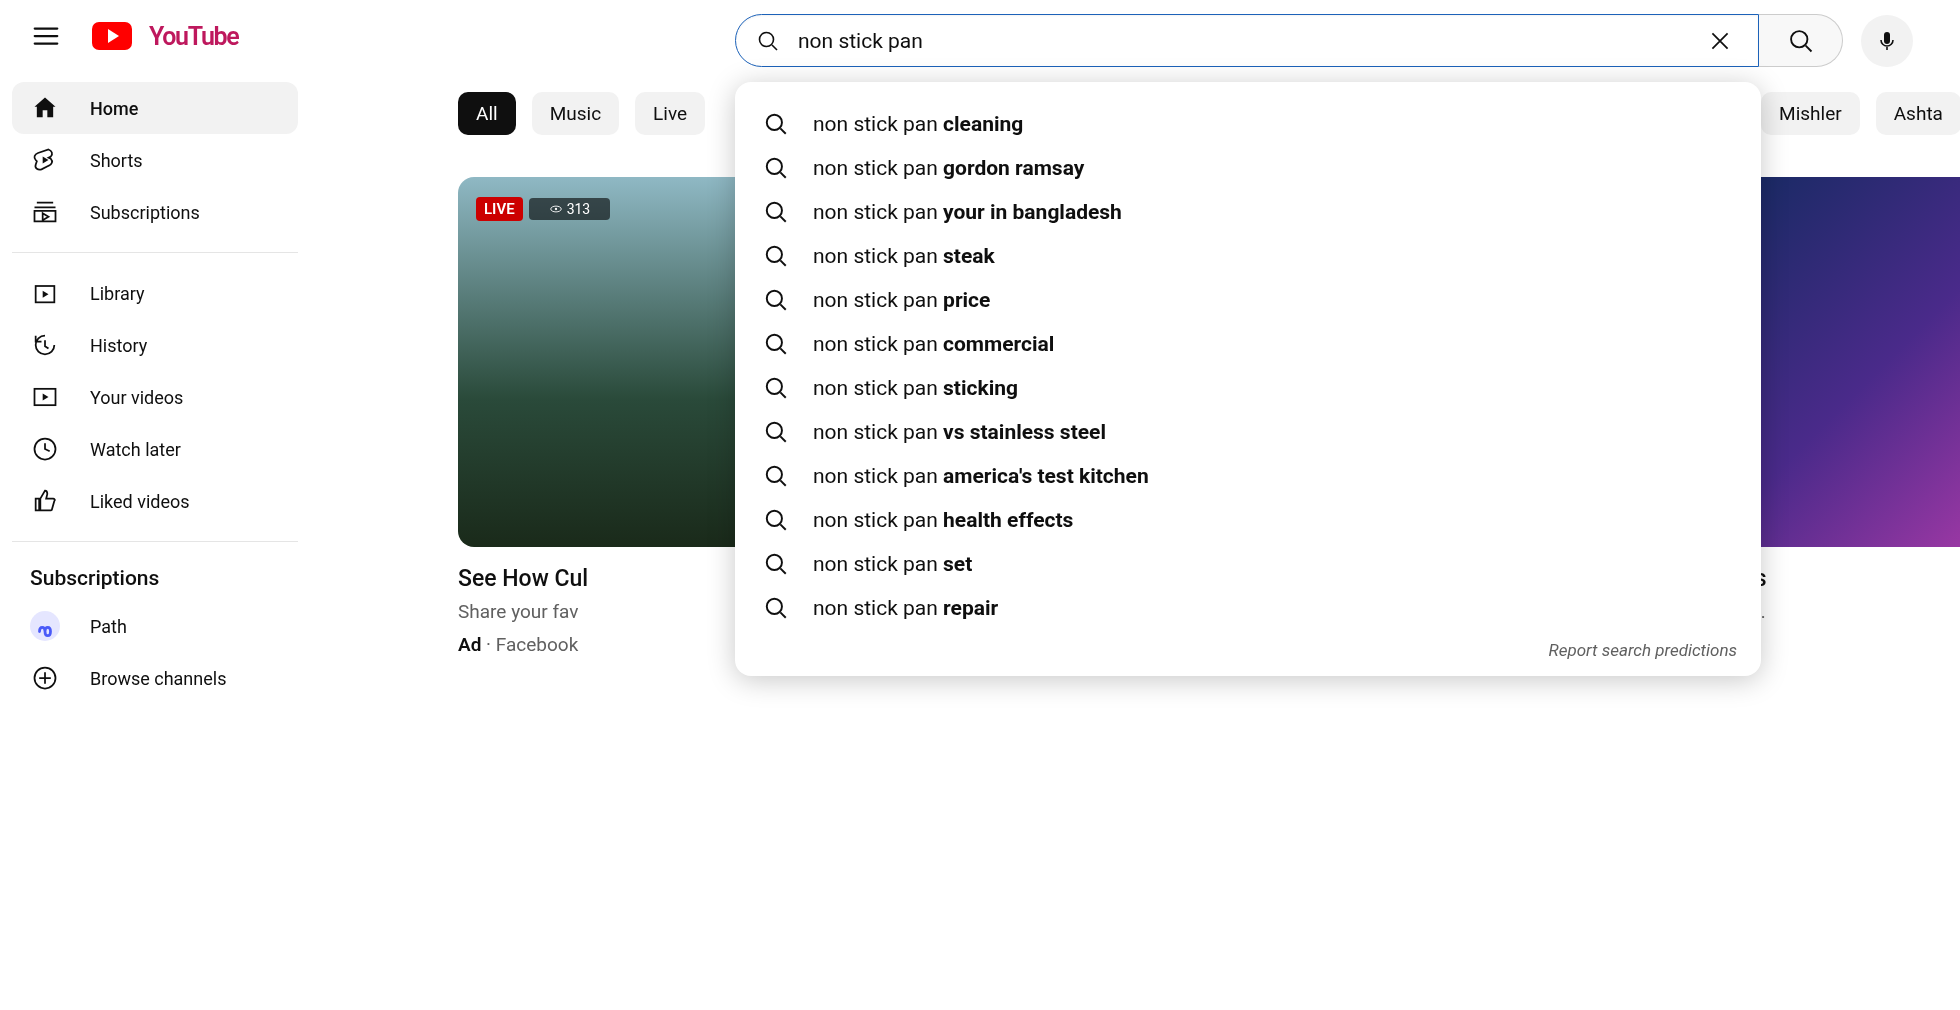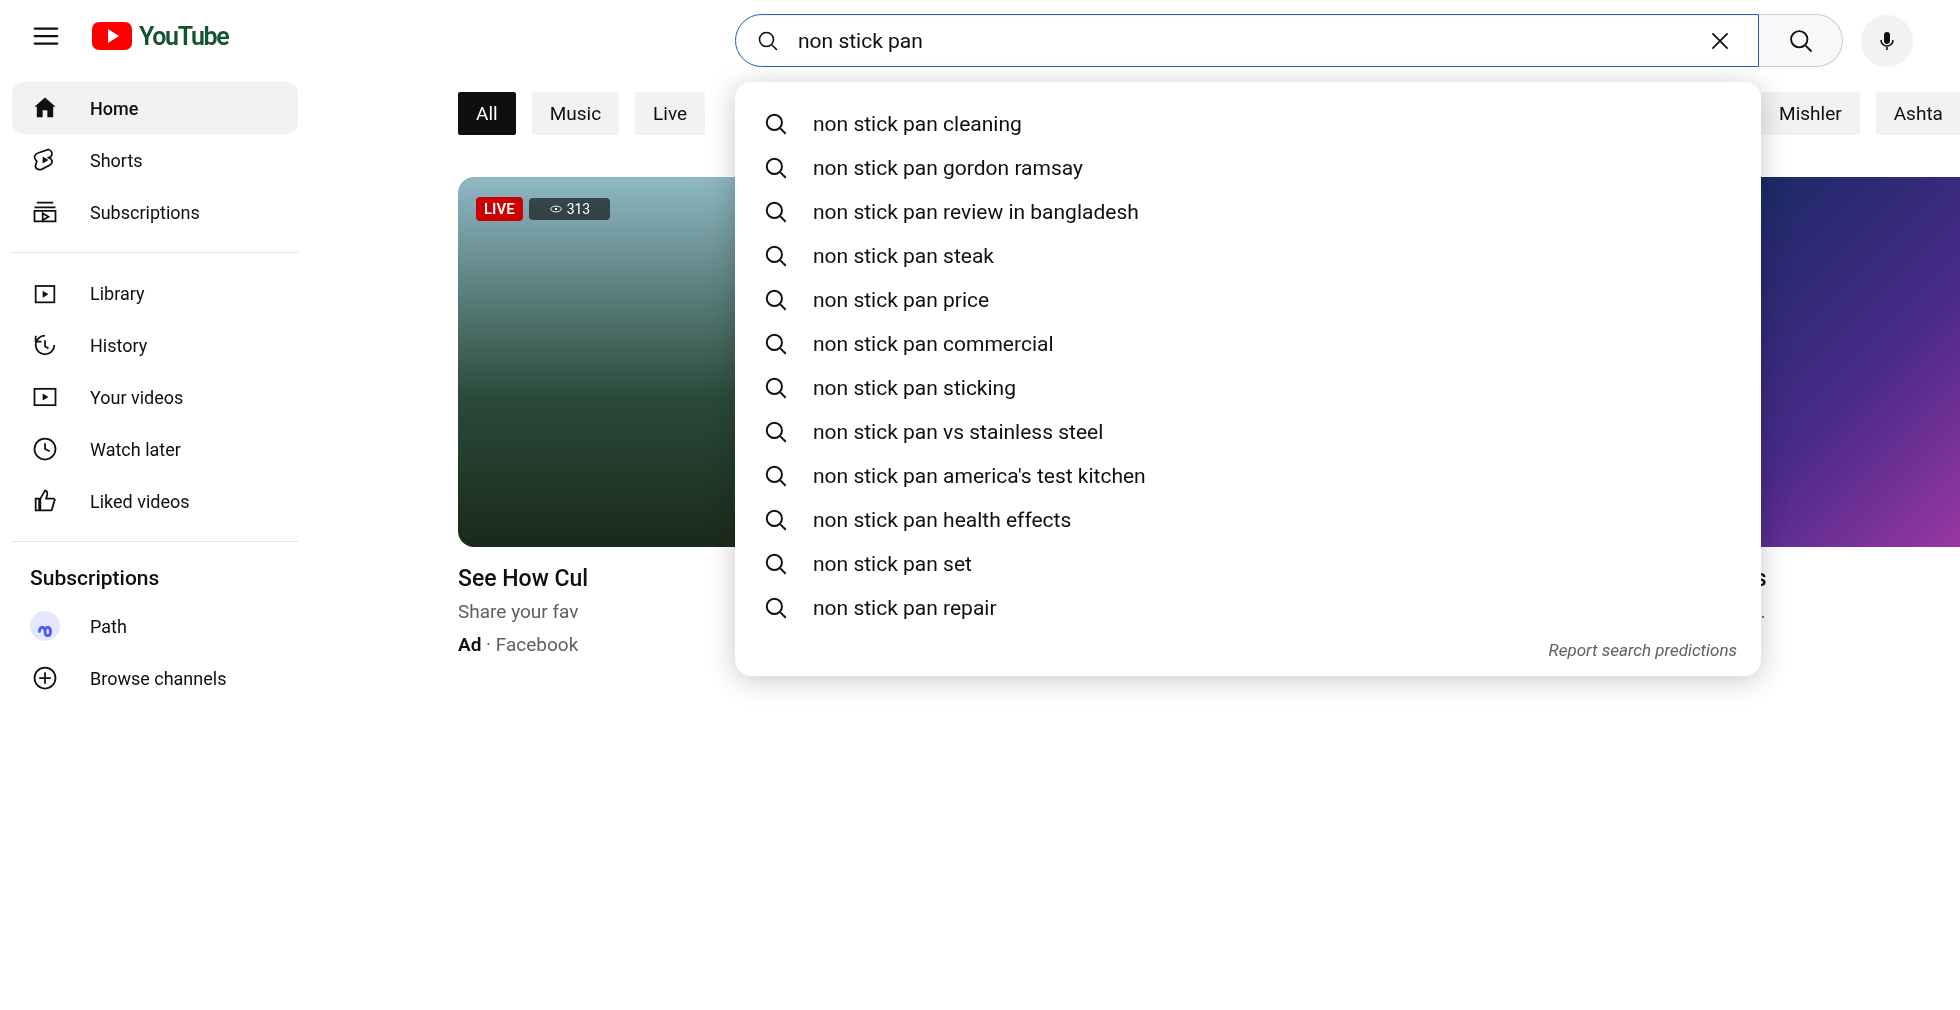--- a/index.html
+++ b/index.html
@@ -5,21 +5,21 @@
 * { margin: 0; padding: 0; box-sizing: border-box; font-family: Roboto, Arial, sans-serif; }
 body { background: #fff; width: 1960px; height: 1010px; overflow: hidden; position: relative; }
 
 
 .header { display: flex; align-items: center; height: 72px; padding: 0 22px; position: relative; }
 .hamburger { width: 48px; height: 48px; display: flex; align-items: center; justify-content: center; cursor: pointer; border-radius: 50%; }
 .hamburger svg { width: 30px; height: 30px; }
 .logo { display: flex; align-items: center; margin-left: 22px; cursor: pointer; }
 .logo-mark { width: 40px; height: 28px; background: #ff0000; border-radius: 7px; display: flex; align-items: center; justify-content: center; }
 .logo-play { width: 0; height: 0; border-left: 11px solid #fff; border-top: 7px solid transparent; border-bottom: 7px solid transparent; margin-left: 3px;}
-.logo-text { font-size: 25px; font-weight: 600; letter-spacing: -1.3px; margin-left: 7px; color: #14532d; }
+.logo-text { font-size: 25px; font-weight: 600; letter-spacing: -1.3px; margin-left: 17px; color: #be185d; }
 
 .search-wrap { position: absolute; left: 735px; top: 14px; display: flex; align-items: center; }
 .search-box { display: flex; align-items: center; width: 1024px; height: 53px; border: 1px solid #1c62b9; border-radius: 40px 0 0 40px; padding: 0 20px; background: #fff; box-shadow: inset 0 1px 2px rgba(0,0,0,0.05); }
 .search-icon-left { width: 24px; height: 24px; margin-right: 18px; }
 .search-input { flex: 1; border: none; outline: none; font-size: 21px; color: #0f0f0f; }
 .clear-btn { width: 36px; height: 36px; display: flex; align-items: center; justify-content: center; cursor: pointer; }
 .search-btn { width: 84px; height: 53px; border: 1px solid #ccc; border-left: none; border-radius: 0 40px 40px 0; background: #f8f8f8; display: flex; align-items: center; justify-content: center; cursor: pointer; }
 .mic-btn { width: 52px; height: 52px; border-radius: 50%; background: #f2f2f2; margin-left: 18px; display: flex; align-items: center; justify-content: center; cursor: pointer; }
 
 
@@ -28,21 +28,21 @@
 .side-item.active { background: #f2f2f2; font-weight: 500; }
 .side-icon { width: 30px; height: 30px; margin-right: 30px; display: flex; align-items: center; justify-content: center; }
 .side-label { font-size: 18px; color: #0f0f0f; }
 .side-divider { height: 1px; background: #e5e5e5; margin: 14px 0; }
 .side-heading { font-size: 21px; font-weight: 500; padding: 10px 18px; color: #0f0f0f; }
 .side-item.channel .side-icon { width:30px; height:30px; border-radius:50%; background:#e5e6ff; display:flex; align-items:center; justify-content:center;}
 
 
 .content { position: absolute; left: 310px; top: 80px; right: 0; }
 .chips { display: flex; gap: 16px; padding: 12px 148px; overflow: hidden; }
-.chip { padding: 10px 18px; background: #f2f2f2; border-radius: 2px; font-size: 19px; cursor: pointer; white-space: nowrap; color:#0f0f0f;}
+.chip { padding: 10px 18px; background: #f2f2f2; border-radius: 10px; font-size: 19px; cursor: pointer; white-space: nowrap; color:#0f0f0f;}
 .chip.active { background: #0f0f0f; color: #fff; }
 
 .video-row { display: flex; gap: 22px; padding: 30px 148px 0; overflow: hidden; }
 .video-card { width: 660px; flex-shrink: 0; }
 .thumb { width: 100%; height: 370px; border-radius: 16px; position: relative; overflow: hidden; }
 .thumb.t1 { background: linear-gradient(180deg,#8fb8c4 0%,#2a4a3a 60%,#1a2a1a 100%); }
 .thumb.t2 { background: linear-gradient(135deg,#0b2a5a 0%,#4a2a8a 40%,#a83aa8 70%,#3ad8c8 100%); }
 .thumb.t4 { background: linear-gradient(180deg,#0a8a4a 0%,#0a4a2a 60%,#052a15 100%); }
 .thumb.t5 { background: linear-gradient(180deg,#fff 0%,#e8f4ff 40%,#8ac8f8 100%); display:flex; align-items:flex-end; justify-content:center; }
 .thumb.t5 .ld { color:#1a6aa8; font-size:32px; font-weight:700; margin-bottom:12px;}
@@ -57,21 +57,21 @@
 .video-sub { font-size: 19px; color: #606060; margin-top: 6px; }
 .ad-line { font-size: 19px; color: #606060; margin-top: 10px; }
 .ad-line .ad { font-weight: 600; color: #0f0f0f; }
 .row2 { padding-top: 44px; }
 
 
 .suggest { position: absolute; left: 735px; top: 82px; width: 1026px; background: #fff; border-radius: 16px; box-shadow: 0 4px 28px rgba(0,0,0,0.22); padding: 20px 0 10px; z-index: 100; }
 .sug-item { display: flex; align-items: center; padding: 9px 28px; cursor: pointer; }
 .sug-icon { width: 26px; height: 26px; margin-right: 24px; flex-shrink:0;}
 .sug-text { font-size: 21px; color: #0f0f0f; }
-.sug-text b { font-weight: 400; }
+.sug-text b { font-weight: 700; }
 .sug-report { text-align: right; padding: 10px 24px 6px; font-size: 17px; font-style: italic; color: #606060; cursor: pointer; }
 
 svg { display: block; }
 </style>
 </head>
 <body>
 
 <div class="header">
   <div class="hamburger">
     <svg viewBox="0 0 24 24">
@@ -267,21 +267,21 @@
           <circle cx="10.5" cy="10.5" r="7" stroke="#0f0f0f" stroke-width="1.8" fill="none"></circle>
           <line x1="16" y1="16" x2="21" y2="21" stroke="#0f0f0f" stroke-width="1.8"></line>
         </svg>
         <span class="sug-text">non stick pan <b>gordon ramsay</b></span>
       </div>
       <div class="sug-item">
         <svg class="sug-icon" viewBox="0 0 24 24">
           <circle cx="10.5" cy="10.5" r="7" stroke="#0f0f0f" stroke-width="1.8" fill="none"></circle>
           <line x1="16" y1="16" x2="21" y2="21" stroke="#0f0f0f" stroke-width="1.8"></line>
         </svg>
-        <span class="sug-text">non stick pan <b>review in bangladesh</b></span>
+        <span class="sug-text">non stick pan <b>your in bangladesh</b></span>
       </div>
       <div class="sug-item">
         <svg class="sug-icon" viewBox="0 0 24 24">
           <circle cx="10.5" cy="10.5" r="7" stroke="#0f0f0f" stroke-width="1.8" fill="none"></circle>
           <line x1="16" y1="16" x2="21" y2="21" stroke="#0f0f0f" stroke-width="1.8"></line>
         </svg>
         <span class="sug-text">non stick pan <b>steak</b></span>
       </div>
       <div class="sug-item">
         <svg class="sug-icon" viewBox="0 0 24 24">

